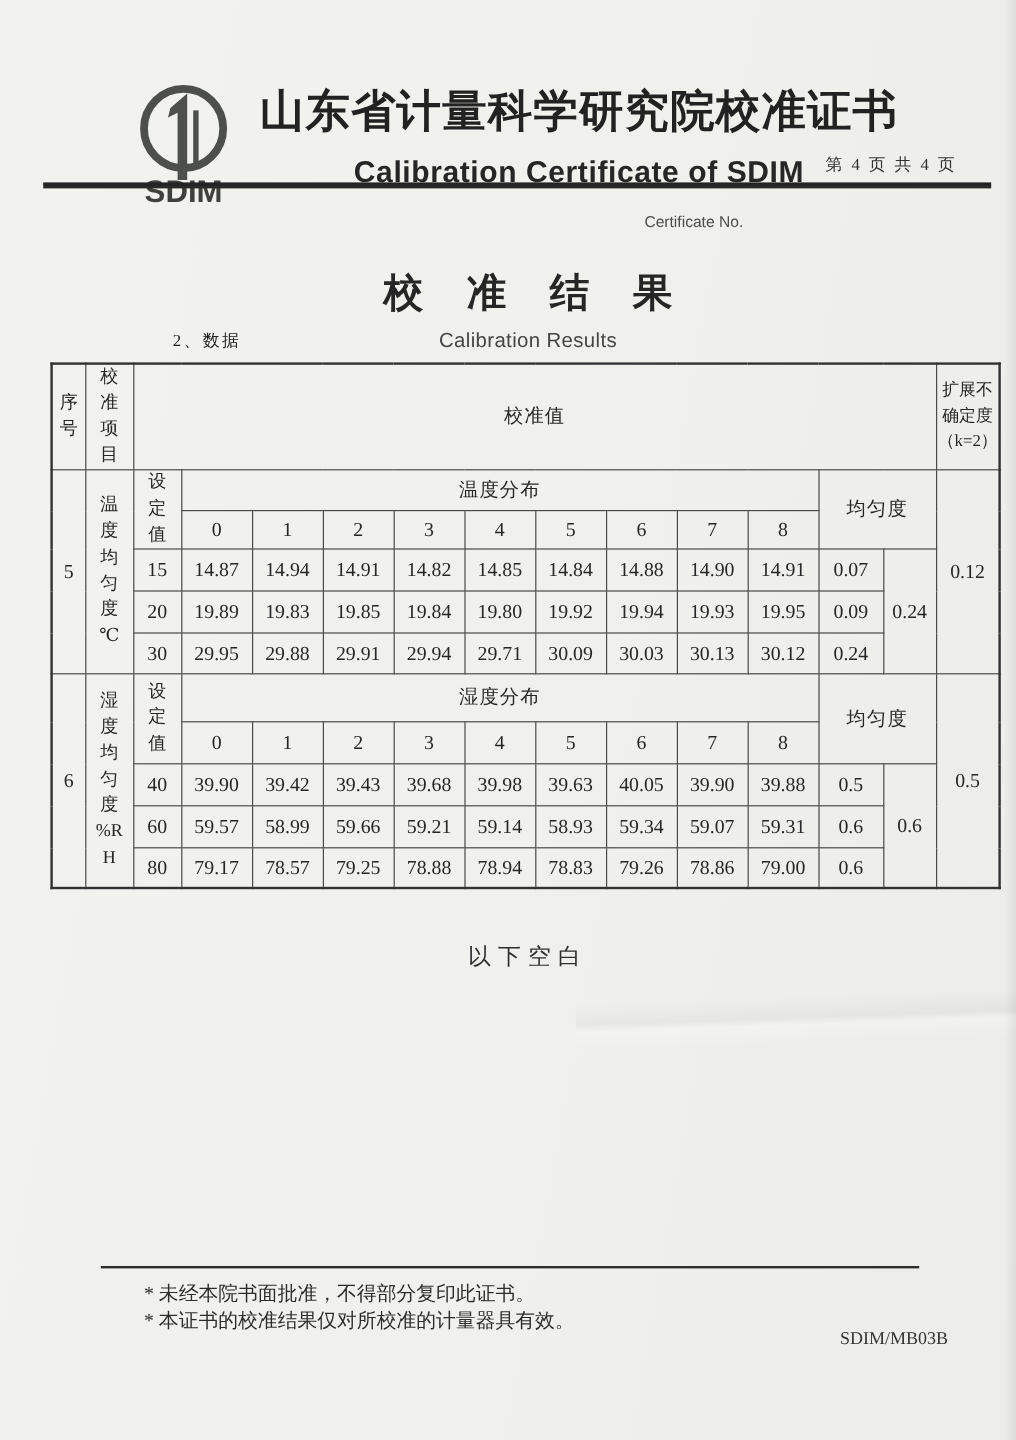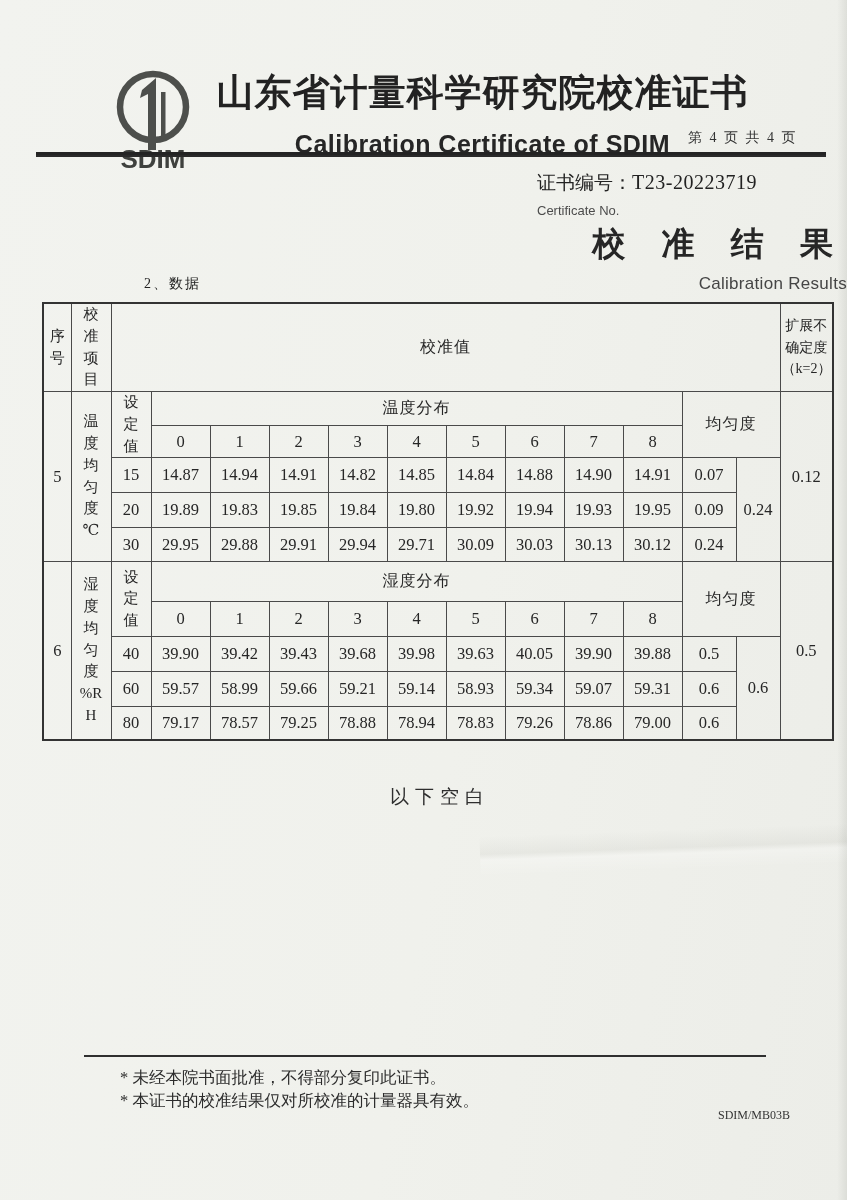--- a/index.html
+++ b/index.html
@@ -41,21 +41,21 @@
   
   .cert-block { position:absolute; left:537px; top:170px; }
   .cert-line { font-size:19px; color:#222; }
   .cert-no { font-size:20px; letter-spacing:0.5px; }
   .cert-caption {
     margin-top:7px; font-family:"Liberation Sans","DejaVu Sans",sans-serif;
     font-size:13px; color:#4c4c4c;
   }
 
   
-  .result-block { position:absolute; left:33px; right:0; top:222px; text-align:right; }
+  .result-block { position:absolute; left:33px; right:0; top:222px; text-align:center; }
   .result-cn { font-size:33px; font-weight:bold; letter-spacing:14px; padding-left:14px; color:#262626; }
   .result-en {
     margin-top:7px; font-family:"Liberation Sans","DejaVu Sans",sans-serif;
     font-size:17px; color:#454545; letter-spacing:0.3px;
   }
 
   .data-label { position:absolute; left:112px; top:275px; font-size:14px; letter-spacing:2px; color:#222;margin-left:32px; }
 
   
   .cal-table {
@@ -76,21 +76,21 @@
   .r4 { height:35px; } .r5 { height:35px; } .r6 { height:34px;padding-left:40px; }
   .r7 { height:40px; } .r8 { height:35px; } .r9 { height:35px; }
   .r10 { height:35px;padding-left:40px; } .r11 { height:33px; }
 
   .blank-note { position:absolute; left:33px; right:0; top:784px; text-align:center;
     font-size:19px; letter-spacing:6px; color:#2e2e2e; }
 
   
   .footer-rule { position:absolute; left:84px; top:1055px; width:682px; height:2px; background:#2f2f2f; }
   .notes { position:absolute; left:120px; top:1066px; font-size:16.5px; line-height:23px; color:#2c2c2c; }
-  .form-code { position:absolute; left:600px; top:1108px; width:190px; text-align:right; font-size:12px; color:#333; }
+  .form-code { position:absolute; left:600px; top:1108px; width:190px; text-align:right; font-size:15px; color:#333; }
 </style>
 </head>
 <body>
 
 <div class="page">
 
   <div class="wrinkle"></div>
   <div class="edge-shade"></div>
 
   <div class="logo">
@@ -104,23 +104,20 @@
 
   <div class="titles">
     <div class="title-cn">山东省计量科学研究院校准证书</div>
     <div class="title-en">Calibration Certificate of SDIM</div>
   </div>
 
   <div class="page-info">第 4 页 共 4 页</div>
   <div class="rule-double"></div>
 
   <div class="cert-block">
-    <div class="cert-line">
-      <span>证书编号：</span><span class="cert-no">T23-20223719</span>
-    </div>
     <div class="cert-caption">Certificate No.</div>
   </div>
 
   <div class="result-block">
     <div class="result-cn">校 准 结 果</div>
     <div class="result-en">Calibration Results</div>
   </div>
 
   <div class="data-label">2、数据</div>
 

